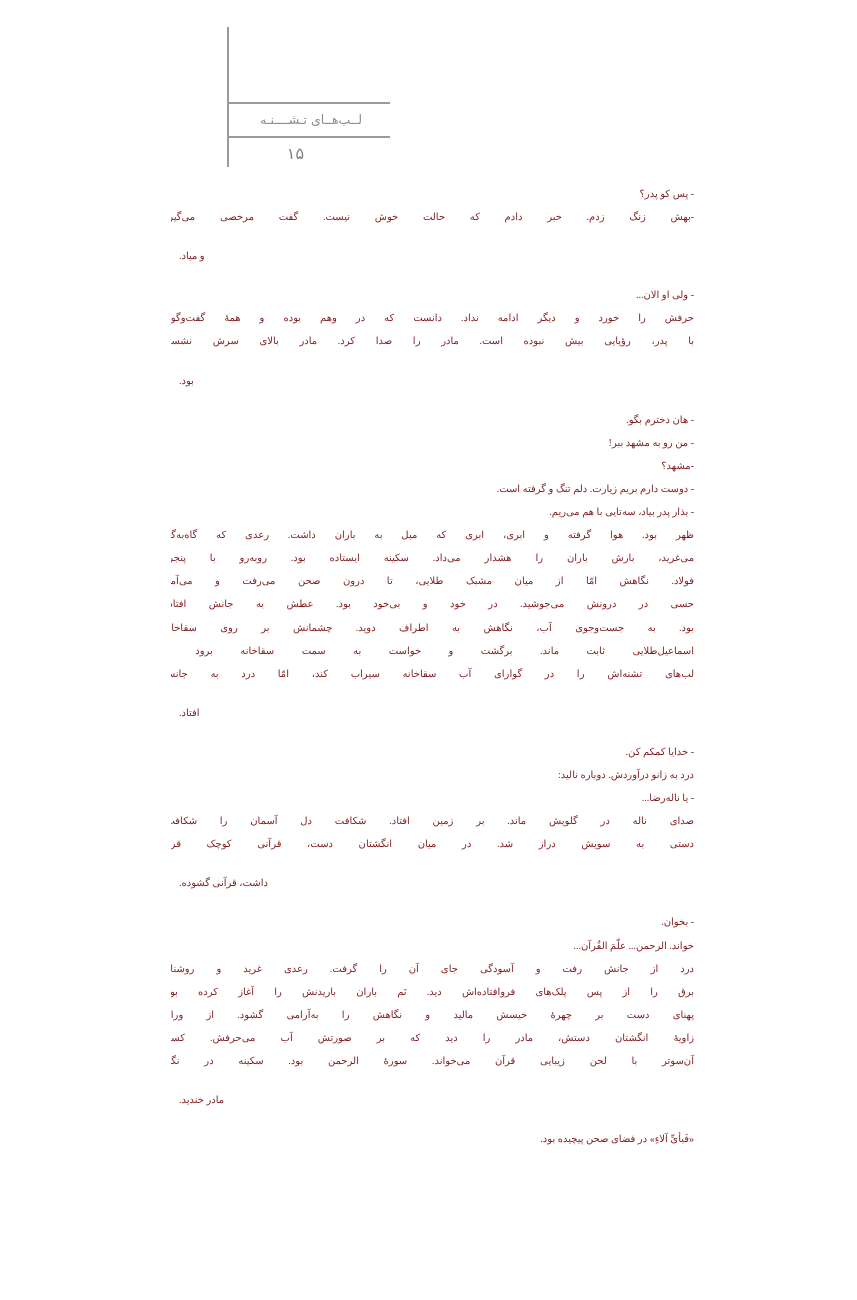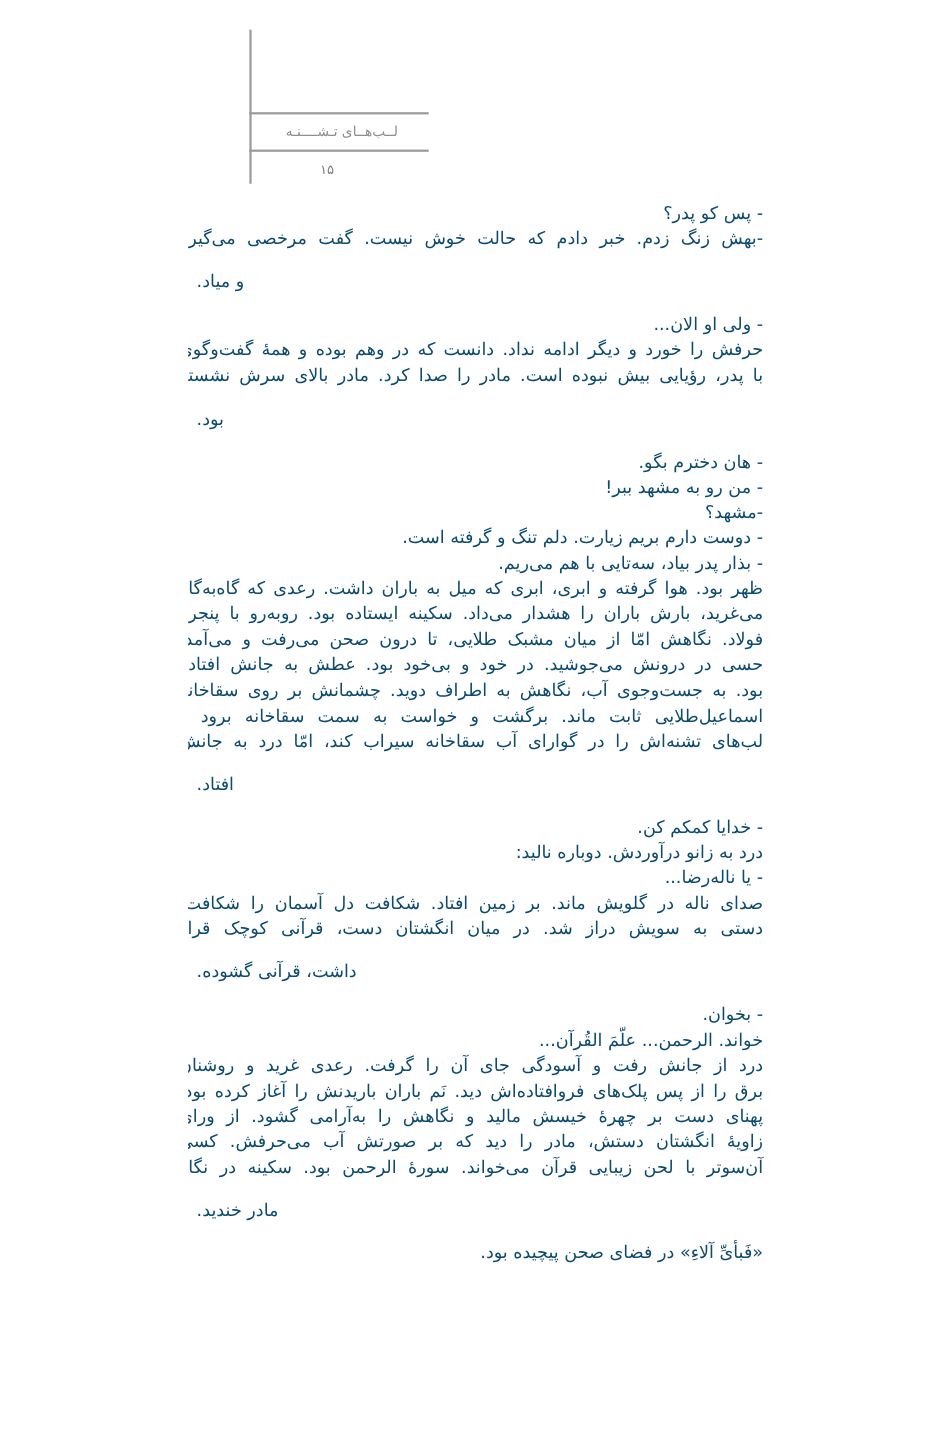--- a/index.html
+++ b/index.html
@@ -59,37 +59,38 @@
     letter-spacing: 0.4px;
     color: #8d8d8d;
     line-height: 28px;
     white-space: nowrap;
   }
   .page-number {
     position: absolute;
     right: 86px;
     top: 116px;
     direction: rtl;
-    font-size: 12px;
+    font-size: 16px;
     color: #7f7f7f;
     line-height: 22px;
   }
 
   
   .text-column {
     position: absolute;
     right: 163px;
     top: 182px;
     width: 531px;
     direction: rtl;
     text-align: justify;
     text-align-last: justify;
-    color: #0c4a6e;
-    font-size: 16px;
+    color: #7f1d1d;
+    font-size: 10px;
     line-height: 23.1px;
+    font-family: Liberation Serif, serif;
   }
   .para {
     margin: 0;
     direction: rtl;
     text-align: justify;
     text-align-last: justify;
     word-spacing: -0.3px;
   }
   
   .line-right {

